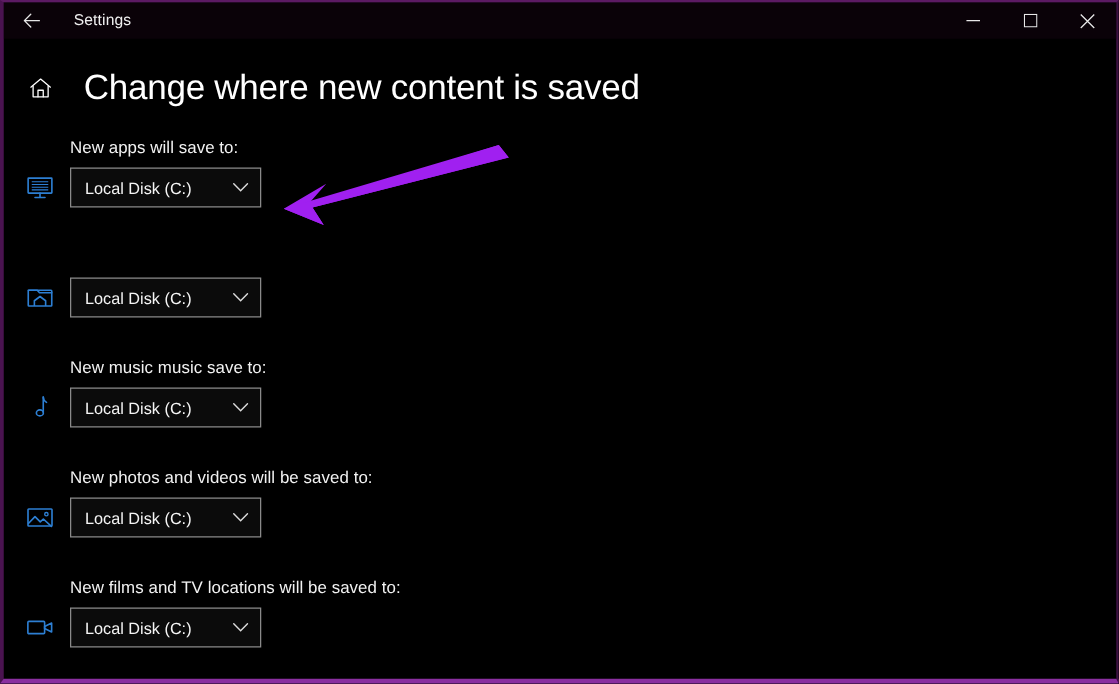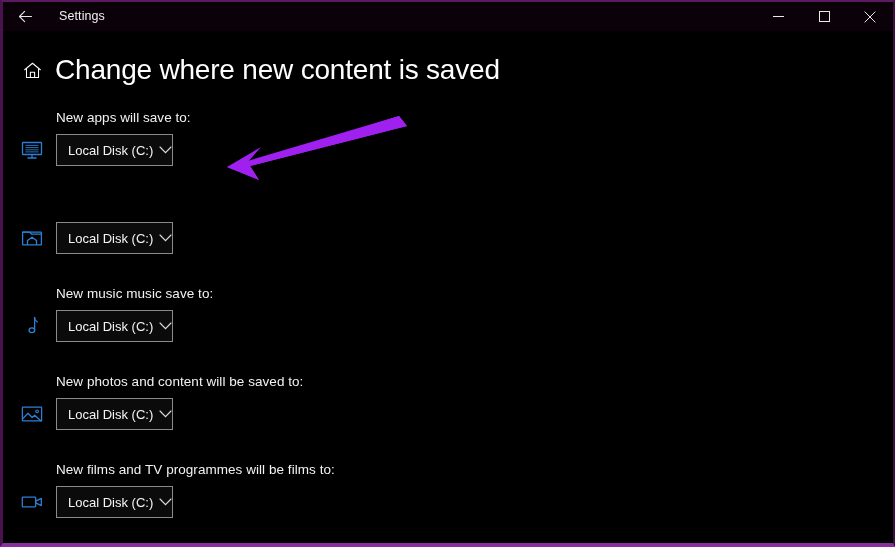--- a/index.html
+++ b/index.html
@@ -85,21 +85,21 @@
     width: 30px;
     height: 30px;
     margin-left: 14px;
     display: flex;
     align-items: center;
     justify-content: center;
     color: #ffffff;
     cursor: pointer;
   }
   #page-title {
-    margin-left: 8px;
+    margin-left: 20px;
     font-size: 28px;
     font-weight: 400;
     color: #ffffff;
     letter-spacing: -0.2px;
     white-space: nowrap;
   }
 
   
   #clipped-text {
     position: absolute;
@@ -146,21 +146,21 @@
     height: 32px;
     margin-left: 13px;
     display: flex;
     align-items: center;
     justify-content: center;
     color: #2d7fd3;
   }
   .setting-icon svg { display: block; }
   .dropdown {
     margin-left: 8px;
-    width: 117px;
+    width: 153px;
     height: 32px;
     box-sizing: border-box;
     border: 1px solid #8a8a8a;
     background: #0b0b0b;
     display: flex;
     align-items: center;
     justify-content: space-between;
     padding: 0 9px 0 11px;
     cursor: pointer;
   }
@@ -291,42 +291,42 @@
           <span class="dropdown-chevron">
             <svg width="13" height="8" viewBox="0 0 13 8" fill="none">
               <path d="M1 1L6.5 6.6L12 1" stroke="currentColor" stroke-width="1.15" stroke-linecap="round"></path>
             </svg>
           </span>
         </div>
       </div>
     </div>
 
     <div class="setting-group">
-      <div class="setting-label">New photos and content will be saved to:</div>
+      <div class="setting-label">New photos and videos will be saved to:</div>
       <div class="setting-row">
         <div class="setting-icon">
           <svg width="24" height="24" viewBox="0 0 24 24" fill="none">
             <rect x="2.4" y="5.2" width="19.2" height="13.6" rx="0.6" stroke="currentColor" stroke-width="1.3"></rect>
             <circle cx="17.1" cy="9.3" r="1.35" stroke="currentColor" stroke-width="1.1"></circle>
             <path d="M2.9 16.6l5.1-5.3 4.2 4.2 2.5-2.3 6.4 5.9" stroke="currentColor" stroke-width="1.3" stroke-linejoin="round" stroke-linecap="round"></path>
           </svg>
         </div>
         <div class="dropdown">
           <span class="dropdown-value">Local Disk (C:)</span>
           <span class="dropdown-chevron">
             <svg width="13" height="8" viewBox="0 0 13 8" fill="none">
               <path d="M1 1L6.5 6.6L12 1" stroke="currentColor" stroke-width="1.15" stroke-linecap="round"></path>
             </svg>
           </span>
         </div>
       </div>
     </div>
 
     <div class="setting-group">
-      <div class="setting-label">New films and TV programmes will be films to:</div>
+      <div class="setting-label">New films and TV locations will be saved to:</div>
       <div class="setting-row">
         <div class="setting-icon">
           <svg width="24" height="24" viewBox="0 0 24 24" fill="none">
             <rect x="2.3" y="7.1" width="13.4" height="9.8" rx="0.8" stroke="currentColor" stroke-width="1.3"></rect>
             <path d="M15.7 11.2l5.6-2.8v7.2l-5.6-2.8z" stroke="currentColor" stroke-width="1.3" stroke-linejoin="round"></path>
           </svg>
         </div>
         <div class="dropdown">
           <span class="dropdown-value">Local Disk (C:)</span>
           <span class="dropdown-chevron">

